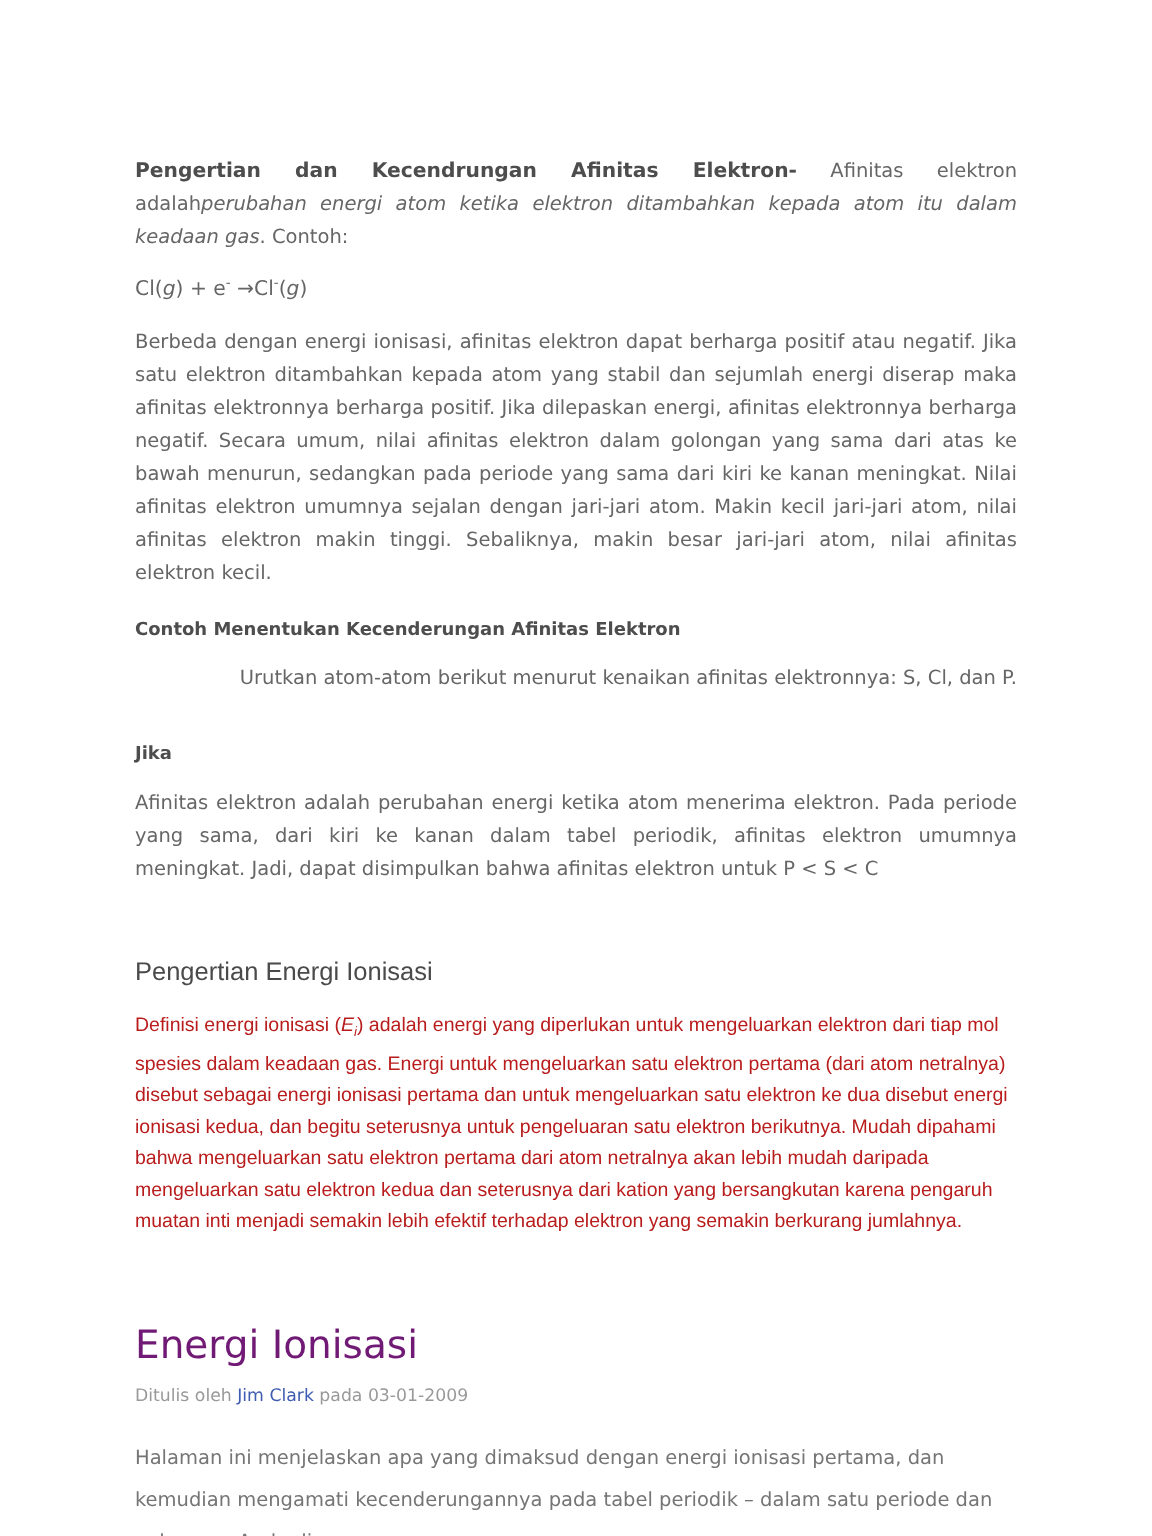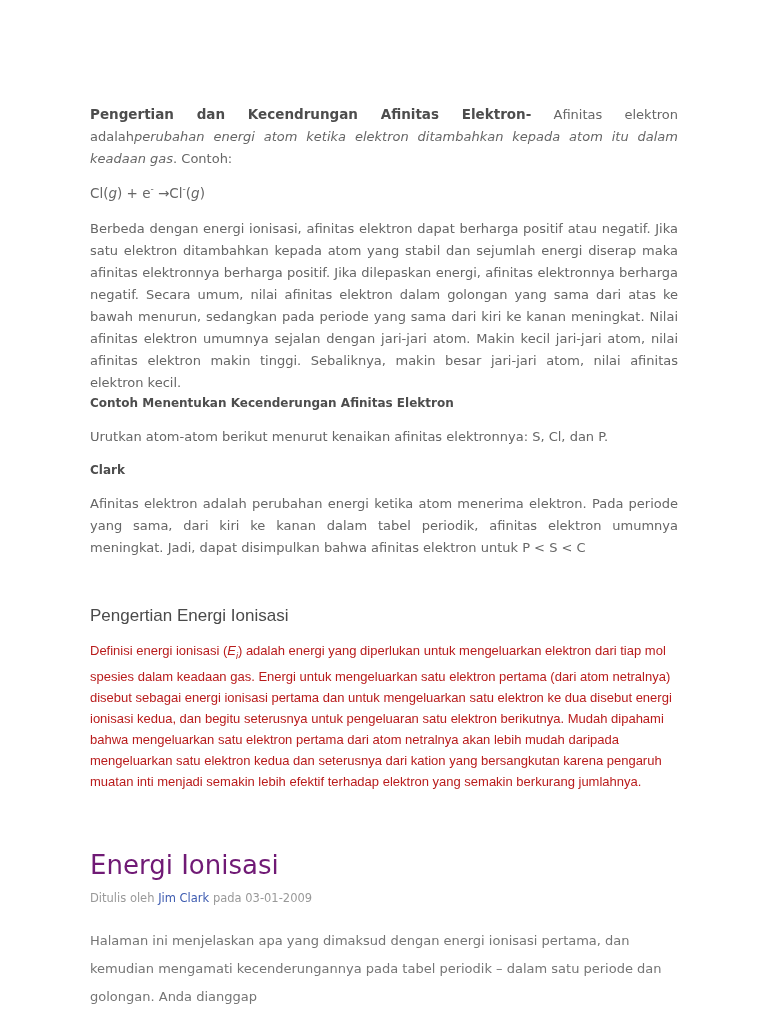--- a/index.html
+++ b/index.html
@@ -26,30 +26,30 @@
   .just { text-align: justify; }
   .p1 { margin-bottom: 14px; }
   .t-body strong.inline-head { color: #4d4d4d; font-size: 13.5px; }
   .formula {
     font-family: "DejaVu Sans", sans-serif;
     font-size: 13.5px;
     color: #666666;
     margin-bottom: 17px;
   }
   .formula sup { font-size: 9px; }
-  .p2 { margin-bottom: 0; }
+  .p2 { margin-bottom: 16px; }
   .sub-head {
     font-family: "DejaVu Sans", sans-serif;
     font-weight: bold;
     font-size: 12px;
     line-height: 18px;
     color: #4d4d4d;
     margin-bottom: 14px;
   }
-  .p3 { margin-bottom: 13px; }
+  .p3 { margin-bottom: 29px; text-align: right; }
   .p4 { margin-bottom: 13px; }
   .answer-p { margin-bottom: 0; }
   
   .sec-ionisasi { margin-top: 47px; }
   .a-head {
     font-family: "Liberation Sans", sans-serif;
     font-weight: normal;
     font-size: 17px;
     color: #4a4a4a;
     margin-bottom: 14px;
@@ -98,21 +98,21 @@
     <p class="t-body just p1"><strong class="inline-head">Pengertian dan Kecendrungan Afinitas Elektron-</strong><span> Afinitas elektron adalah</span><em>perubahan energi atom ketika elektron ditambahkan kepada atom itu dalam keadaan gas</em><span>. Contoh:</span></p>
 
     <p class="formula"><span>Cl(</span><em>g</em><span>) + e</span><sup>-</sup><span> →Cl</span><sup>-</sup><span>(</span><em>g</em><span>)</span></p>
 
     <p class="t-body just p2">Berbeda dengan energi ionisasi, afinitas elektron dapat berharga positif atau negatif. Jika satu elektron ditambahkan kepada atom yang stabil dan sejumlah energi diserap maka afinitas elektronnya berharga positif. Jika dilepaskan energi, afinitas elektronnya berharga negatif. Secara umum, nilai afinitas elektron dalam golongan yang sama dari atas ke bawah menurun, sedangkan pada periode yang sama dari kiri ke kanan meningkat. Nilai afinitas elektron umumnya sejalan dengan jari-jari atom. Makin kecil jari-jari atom, nilai afinitas elektron makin tinggi. Sebaliknya, makin besar jari-jari atom, nilai afinitas elektron kecil.</p>
 
     <h3 class="sub-head">Contoh Menentukan Kecenderungan Afinitas Elektron</h3>
 
     <p class="t-body p3">Urutkan atom-atom berikut menurut kenaikan afinitas elektronnya: S, Cl, dan P.</p>
 
-    <h3 class="sub-head">Clark</h3>
+    <h3 class="sub-head">Jika</h3>
 
     <p class="t-body just p4 answer-p">Afinitas elektron adalah perubahan energi ketika atom menerima elektron. Pada periode yang sama, dari kiri ke kanan dalam tabel periodik, afinitas elektron umumnya meningkat. Jadi, dapat disimpulkan bahwa afinitas elektron untuk P &lt; S &lt; C</p>
   </section>
 
   <section class="sec-ionisasi">
     <h2 class="a-head">Pengertian Energi Ionisasi</h2>
     <p class="a-body"><span>Definisi energi ionisasi (</span><em>E</em><sub><em>i</em></sub><span>) adalah energi yang diperlukan untuk mengeluarkan elektron dari tiap mol spesies dalam keadaan gas. Energi untuk mengeluarkan satu elektron pertama (dari atom netralnya) disebut sebagai energi ionisasi pertama dan untuk mengeluarkan satu elektron ke dua disebut energi ionisasi kedua, dan begitu seterusnya untuk pengeluaran satu elektron berikutnya. Mudah dipahami bahwa mengeluarkan satu elektron pertama dari atom netralnya akan lebih mudah daripada mengeluarkan satu elektron kedua dan seterusnya dari kation yang bersangkutan karena pengaruh muatan inti menjadi semakin lebih efektif terhadap elektron yang semakin berkurang jumlahnya.</span></p>
   </section>
 
   <section class="artikel">

